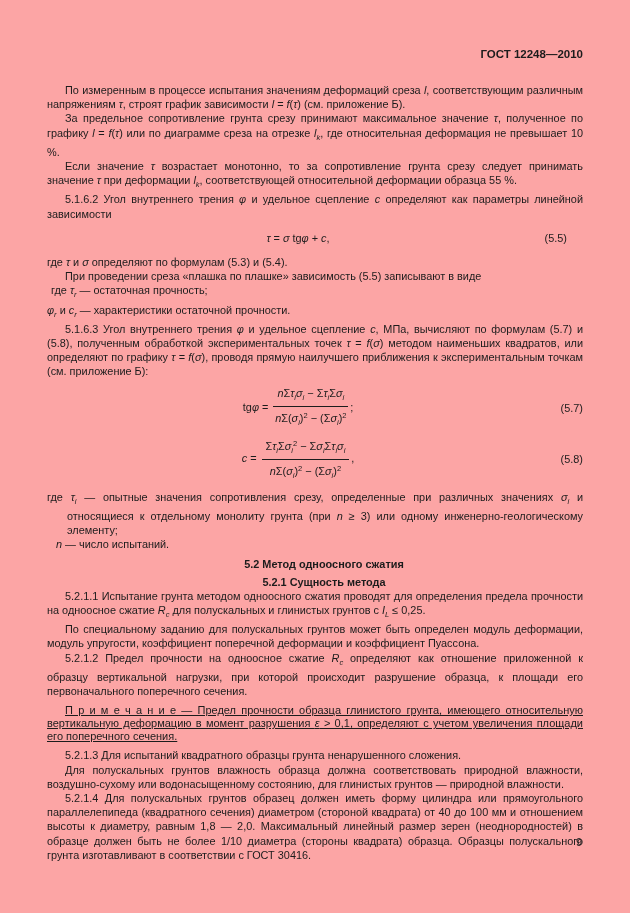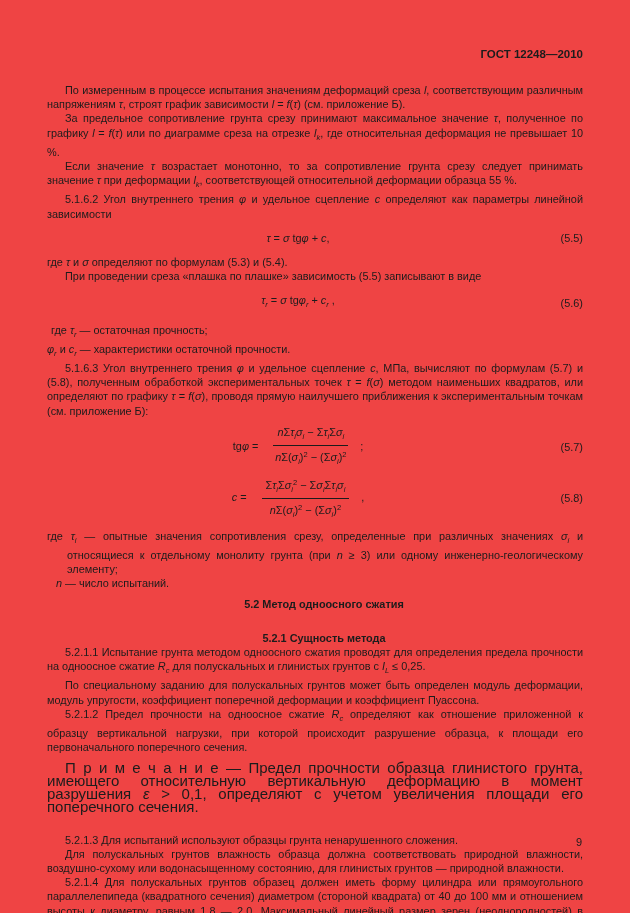--- a/index.html
+++ b/index.html
@@ -6,21 +6,21 @@
   body{
     width:630px;height:913px;
     font-family:"Liberation Sans",sans-serif;
     color:#1c1c1c;
   }
   .page{
     position:relative;
     width:630px;height:913px;
     box-sizing:border-box;
     padding:47px 47px 0 47px;
-    background:#ef4444;
+    background:#fca5a5;
   }
   .doc-header{
     text-align:right;
     font-weight:bold;
     font-size:11.5px;
     line-height:14px;
     margin-bottom:22px;
   }
   p{
     margin:0;
@@ -31,42 +31,43 @@
   .ind{text-indent:18px;}
   .small-ind{padding-left:4px;}
   .n-ind{padding-left:9px;}
   .hang{padding-left:20px;text-indent:-20px;}
   .bold-head{
     font-weight:bold;
     text-indent:18px;
     text-align:center;
     margin:6px 0 3px 0;
   }
-  .bold-head.tight{margin:20px 0 0 0;}
+  .bold-head.tight{margin:3px 0 0 0;}
   .note{
-    font-size:15px;
+    font-size:11px;
     line-height:13px;
-    margin:6px 0 20px 0;
+    margin:6px 0 5px 0;
     text-indent:18px;
+    text-decoration:underline;
   }
   .formula-row{
     display:flex;
     align-items:center;
-    margin:10px 0;
+    margin:10px 16px;
     font-size:10.9px;
     line-height:14.2px;
   }
   .formula-row.frac-row{margin:8px 0;}
   .fbody{flex:1;text-align:center;}
   .fnum{min-width:34px;text-align:right;}
   .frac{
     display:inline-block;
     vertical-align:middle;
     text-align:center;
-    margin:0 12px;
+    margin:0 2px;
   }
   .fr-num{display:block;border-bottom:1px solid #1c1c1c;padding:0 4px 2px 4px;line-height:13px;}
   .fr-den{display:block;padding-top:2px;line-height:13px;}
   .it{font-style:italic;}
   .sb{font-size:7.5px;vertical-align:-3px;}
   .sp{font-size:7.5px;vertical-align:4px;}
   .page-num{
     position:absolute;
     right:48px;top:836px;
     font-size:11px;
@@ -85,24 +86,20 @@
   <p class="ind"><span>5.1.6.2 Угол внутреннего трения </span><span class="it">φ</span><span> и удельное сцепление </span><span class="it">c</span><span> определяют как параметры линейной зависимости</span></p>
 
   <div class="formula-row">
     <div class="fbody"><span class="it">τ</span><span> = </span><span class="it">σ</span><span> tg</span><span class="it">φ</span><span> + </span><span class="it">c</span><span>,</span></div>
     <div class="fnum">(5.5)</div>
   </div>
 
   <p><span>где </span><span class="it">τ</span><span> и </span><span class="it">σ</span><span> определяют по формулам (5.3) и (5.4).</span></p>
   <p class="ind"><span>При проведении среза «плашка по плашке» зависимость (5.5) записывают в виде</span></p>
 
-  <div class="formula-row">
-    <div class="fbody"><span class="it">τ</span><span class="it sb">r</span><span> = </span><span class="it">σ</span><span> tg</span><span class="it">φ</span><span class="it sb">r</span><span> + </span><span class="it">c</span><span class="it sb">r</span><span> ,</span></div>
-    <div class="fnum">(5.6)</div>
-  </div>
 
   <p class="small-ind"><span>где </span><span class="it">τ</span><span class="it sb">r</span><span> — остаточная прочность;</span></p>
   <p><span class="it">φ</span><span class="it sb">r</span><span> и </span><span class="it">c</span><span class="it sb">r</span><span> — характеристики остаточной прочности.</span></p>
   <p class="ind"><span>5.1.6.3 Угол внутреннего трения </span><span class="it">φ</span><span> и удельное сцепление </span><span class="it">c</span><span>, МПа, вычисляют по формулам (5.7) и (5.8), полученным обработкой экспериментальных точек </span><span class="it">τ</span><span> = </span><span class="it">f</span><span>(</span><span class="it">σ</span><span>) методом наименьших квадратов, или определяют по графику </span><span class="it">τ</span><span> = </span><span class="it">f</span><span>(</span><span class="it">σ</span><span>), проводя прямую наилучшего приближения к экспериментальным точкам (см. приложение Б):</span></p>
 
   <div class="formula-row frac-row">
     <div class="fbody">
       <span><span>tg</span><span class="it">φ</span><span> = </span></span><span class="frac"><span class="fr-num"><span class="it">n</span><span>Σ</span><span class="it">τ</span><span class="it sb">i</span><span class="it">σ</span><span class="it sb">i</span><span> − </span><span>Σ</span><span class="it">τ</span><span class="it sb">i</span><span>Σ</span><span class="it">σ</span><span class="it sb">i</span></span><span class="fr-den"><span class="it">n</span><span>Σ(</span><span class="it">σ</span><span class="it sb">i</span><span>)</span><span class="sp">2</span><span> − (</span><span>Σ</span><span class="it">σ</span><span class="it sb">i</span><span>)</span><span class="sp">2</span></span></span><span>;</span>
     </div>
     <div class="fnum">(5.7)</div>
@@ -120,19 +117,19 @@
 
   <p class="bold-head">5.2 Метод одноосного сжатия</p>
   <p class="bold-head tight">5.2.1 Сущность метода</p>
 
   <p class="ind"><span>5.2.1.1 Испытание грунта методом одноосного сжатия проводят для определения предела прочности на одноосное сжатие </span><span class="it">R</span><span class="it sb">c</span><span> для полускальных и глинистых грунтов с </span><span class="it">I</span><span class="it sb">L</span><span> ≤ 0,25.</span></p>
   <p class="ind"><span>По специальному заданию для полускальных грунтов может быть определен модуль деформации, модуль упругости, коэффициент поперечной деформации и коэффициент Пуассона.</span></p>
   <p class="ind"><span>5.2.1.2 Предел прочности на одноосное сжатие </span><span class="it">R</span><span class="it sb">c</span><span> определяют как отношение приложенной к образцу вертикальной нагрузки, при которой происходит разрушение образца, к площади его первоначального поперечного сечения.</span></p>
 
   <p class="note"><span>П р и м е ч а н и е — Предел прочности образца глинистого грунта, имеющего относительную вертикальную деформацию в момент разрушения </span><span class="it">ε</span><span> &gt; 0,1, определяют с учетом увеличения площади его поперечного сечения.</span></p>
 
-  <p class="ind"><span>5.2.1.3 Для испытаний используют образцы грунта ненарушенного сложения.</span></p>
+  <p class="ind"><span>5.2.1.3 Для испытаний квадратного образцы грунта ненарушенного сложения.</span></p>
   <p class="ind"><span>Для полускальных грунтов влажность образца должна соответствовать природной влажности, воздушно-сухому или водонасыщенному состоянию, для глинистых грунтов — природной влажности.</span></p>
   <p class="ind"><span>5.2.1.4 Для полускальных грунтов образец должен иметь форму цилиндра или прямоугольного параллелепипеда (квадратного сечения) диаметром (стороной квадрата) от 40 до 100 мм и отношением высоты к диаметру, равным 1,8 — 2,0. Максимальный линейный размер зерен (неоднородностей) в образце должен быть не более 1/10 диаметра (стороны квадрата) образца. Образцы полускального грунта изготавливают в соответствии с ГОСТ 30416.</span></p>
 
   <div class="page-num">9</div>
 
 </div>
 
 </body></html>

